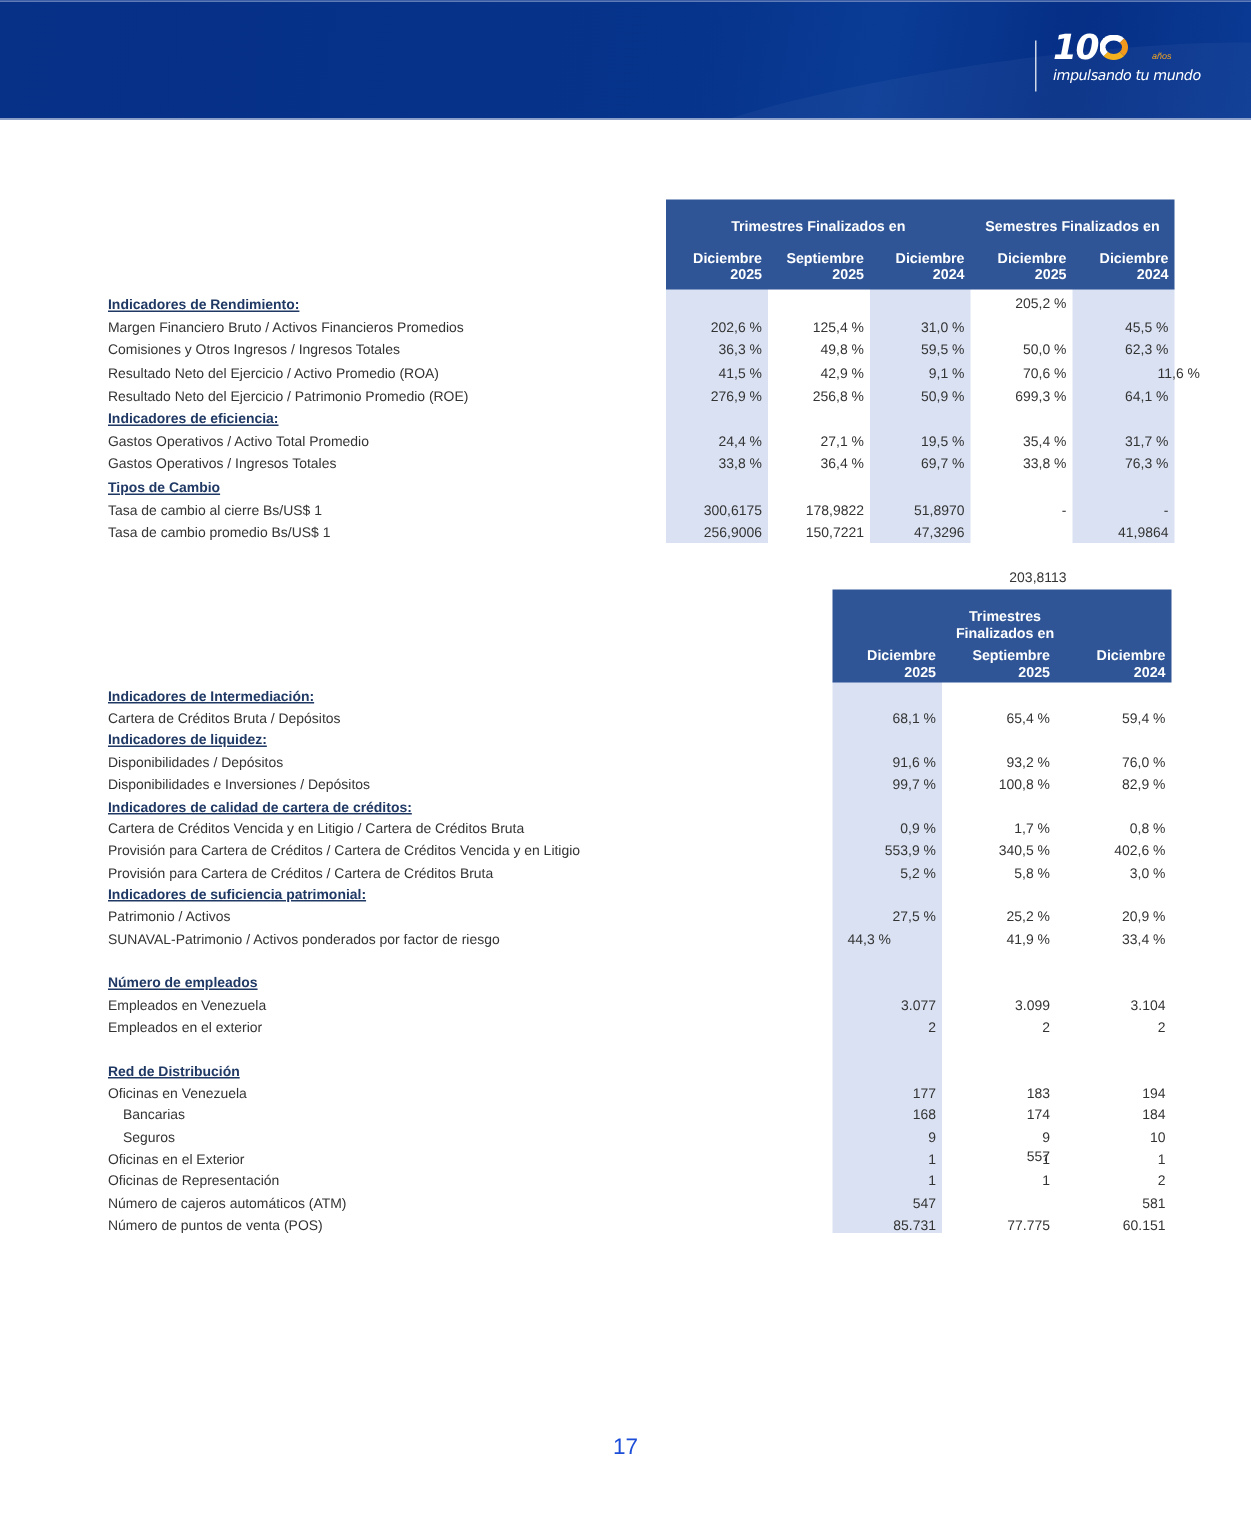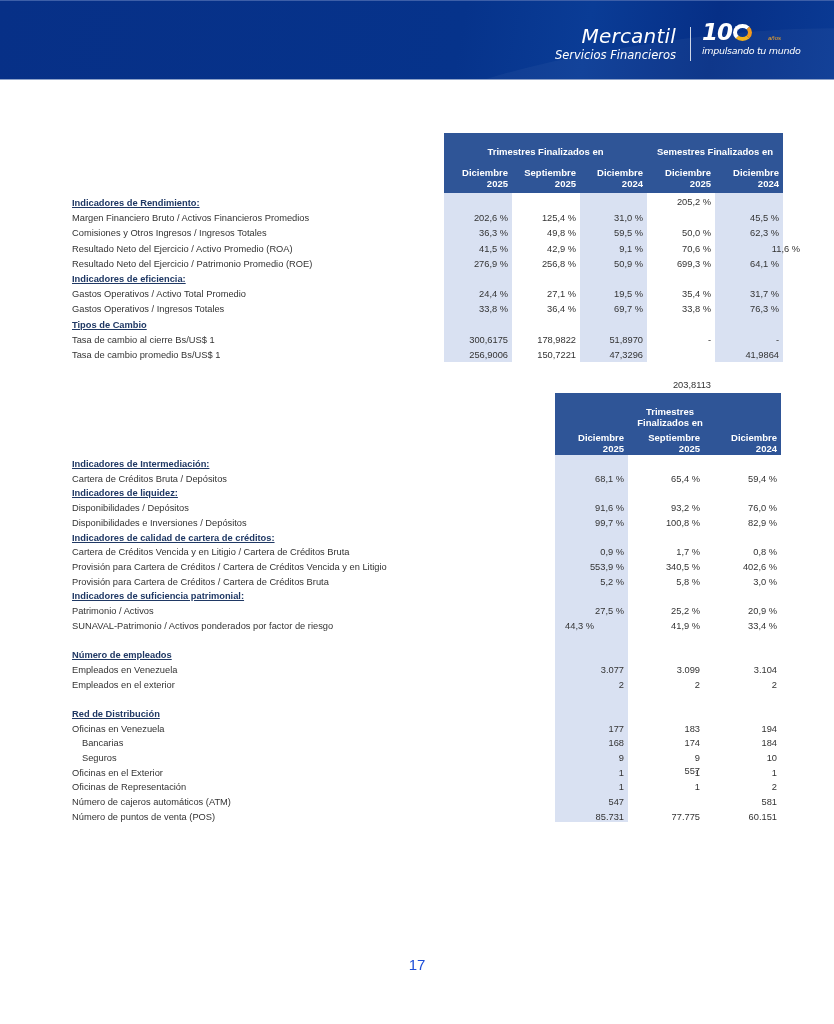--- a/index.html
+++ b/index.html
@@ -41,24 +41,20 @@
     .lbl.ind { left: 82px; }
     .val { position: absolute; font-size: 9.3px; line-height: 14px; text-align: right; color: #333333; white-space: nowrap; }
 
     .page-num { position: absolute; left: 0; width: 834px; top: 956px; text-align: center; font-size: 15px; color: #1d4ed8; }
   </style>
 </head>
 <body>
 
 <div class="banner">
   <div class="swoosh"></div>
-  <div class="brand">
-    <div class="name">Mercantil</div>
-    <div class="sub">Servicios Financieros</div>
-  </div>
   <div class="brand-divider"></div>
   <div class="anniv">
     <div class="num"><span>10</span><span class="ring"></span></div>
     <span class="anos">años</span>
     <div class="tag">impulsando tu mundo</div>
   </div>
 </div>
 
 <div id="table1">
   <div class="shade" style="left:444px; top:192px; width:68px; height:170px;"></div>

